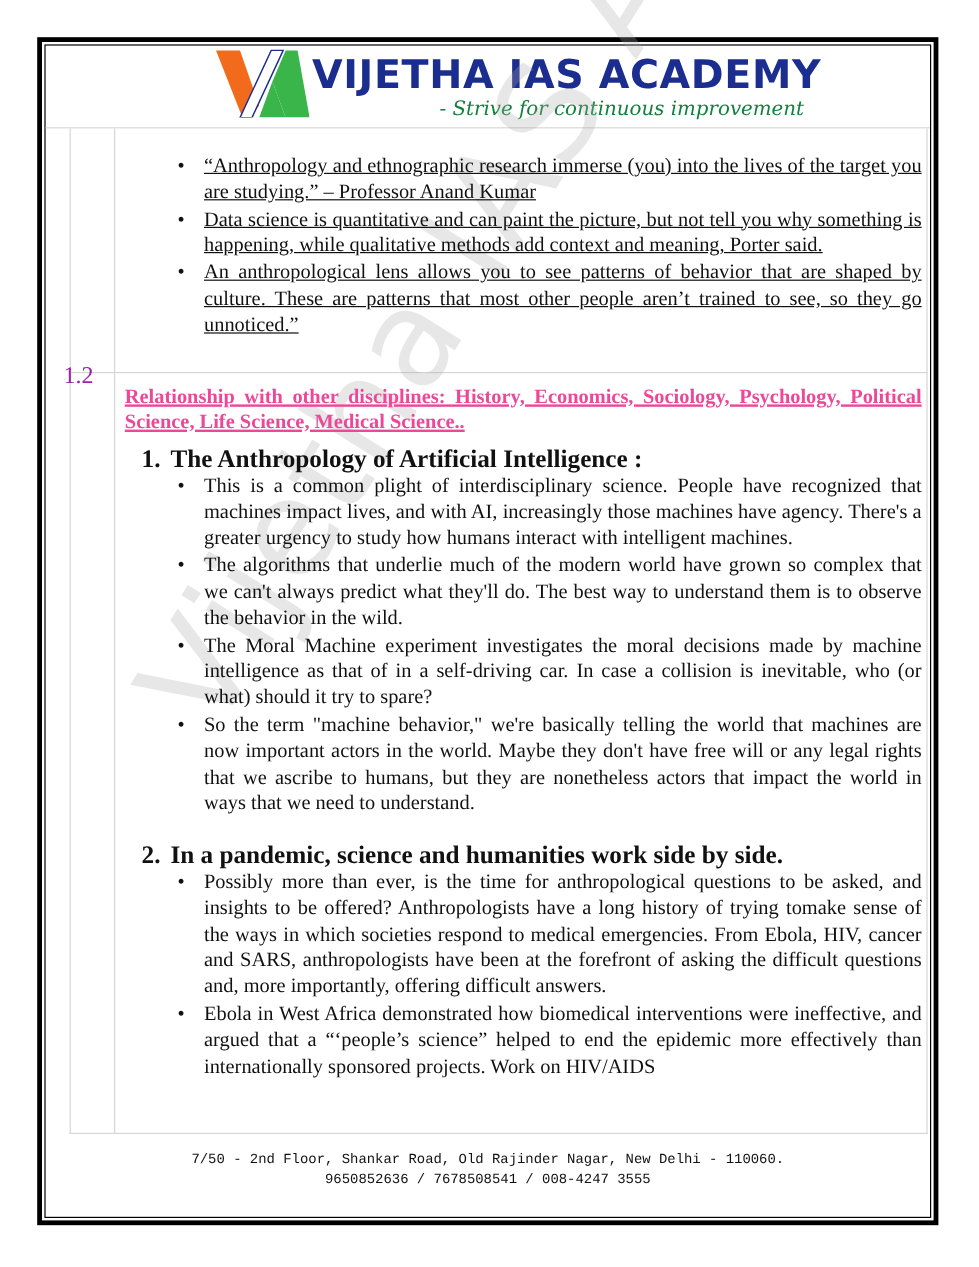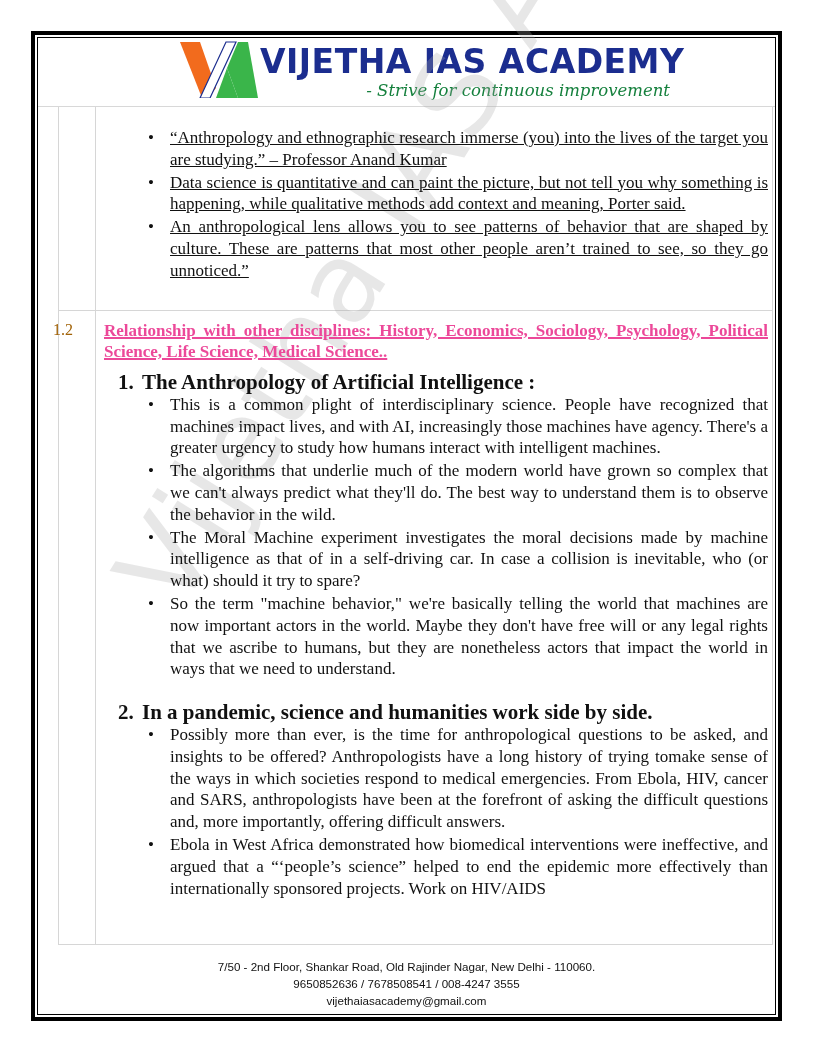--- a/index.html
+++ b/index.html
@@ -10,32 +10,32 @@
     .header { position: absolute; left: 180px; top: 38px; width: 490px; height: 66px; }
     .logo-mark { position: absolute; left: 0; top: 2px; width: 78px; height: 58px; }
     .brand { position: absolute; left: 80px; top: 4px; font-family: "DejaVu Sans", sans-serif; font-weight: bold; font-size: 33px; color: #1b2d8f; letter-spacing: 0.5px; white-space: nowrap; }
     .tagline { position: absolute; right: 0; top: 43px; font-family: "DejaVu Serif", serif; font-style: italic; font-size: 16.5px; color: #15803d; white-space: nowrap; }
     .header-rule { position: absolute; left: 38px; top: 106px; width: 737px; height: 1px; background: #d8d8d8; }
 
     .table { position: absolute; left: 58px; top: 107px; width: 715px; height: 838px; }
     .col-line { position: absolute; background: #d6d6d6; width: 1px; }
     .row-line { position: absolute; background: #d6d6d6; height: 1px; }
 
-    .cell-num { position: absolute; left: 53px; top: 321px; font-size: 16px; color: #a16207; }
+    .cell-num { position: absolute; left: 53px; top: 302px; font-size: 20px; color: #a21caf; }
 
     .content { position: absolute; left: 104px; width: 664px; font-size: 17px; line-height: 21.8px; text-align: justify; }
     ul.bul { list-style: none; margin: 0; padding: 0; }
     ul.bul li { position: relative; padding-left: 66px; margin-bottom: 1px; text-align: justify; }
     ul.bul li::before { content: "\2022"; position: absolute; left: 44px; top: 0; font-size: 17px; }
 
     .section-title { color: #ec4899; font-weight: bold; text-decoration: underline; text-decoration-thickness: 2px; font-family: "Liberation Serif", serif; font-size: 17px; line-height: 21px; text-align: justify; }
     .sub-head { font-weight: bold; font-size: 21px; margin: 10px 0 0 14px; }
     .sub-head .num { display: inline-block; width: 24px; }
 
-    .footer { position: absolute; left: 38px; top: 958px; width: 737px; text-align: center; font-family: Liberation Sans, sans-serif; font-size: 11.6px; line-height: 17px; color: #111; }
+    .footer { position: absolute; left: 38px; top: 958px; width: 737px; text-align: center; font-family: Liberation Mono, monospace; font-size: 11.6px; line-height: 17px; color: #111; }
 
     .watermark { position: absolute; left: 90px; top: 560px; font-family: "DejaVu Sans", sans-serif; font-size: 112px; color: rgba(170,170,170,0.28); transform: rotate(-58deg); transform-origin: left top; white-space: nowrap; pointer-events: none; letter-spacing: 2px; }
   </style>
 </head>
 <body>
 
 <div class="frame-outer"></div>
 <div class="frame-inner"></div>
 
 <div class="header">
@@ -88,14 +88,13 @@
   </div>
   <ul class="bul">
     <li>Possibly more than ever, is the time for anthropological questions to be asked, and insights to be offered? Anthropologists have a long history of trying tomake sense of the ways in which societies respond to medical emergencies. From Ebola, HIV, cancer and SARS, anthropologists have been at the forefront of asking the difficult questions and, more importantly, offering difficult answers.</li>
     <li>Ebola in West Africa demonstrated how biomedical interventions were ineffective, and argued that a “‘people’s science” helped to end the epidemic more effectively than internationally sponsored projects. Work on HIV/AIDS</li>
   </ul>
 </div>
 
 <div class="footer">
   <div>7/50 - 2nd Floor, Shankar Road, Old Rajinder Nagar, New Delhi - 110060.</div>
   <div>9650852636 / 7678508541 / 008-4247 3555</div>
-  <div>vijethaiasacademy@gmail.com</div>
 </div>
 
 </body></html>

